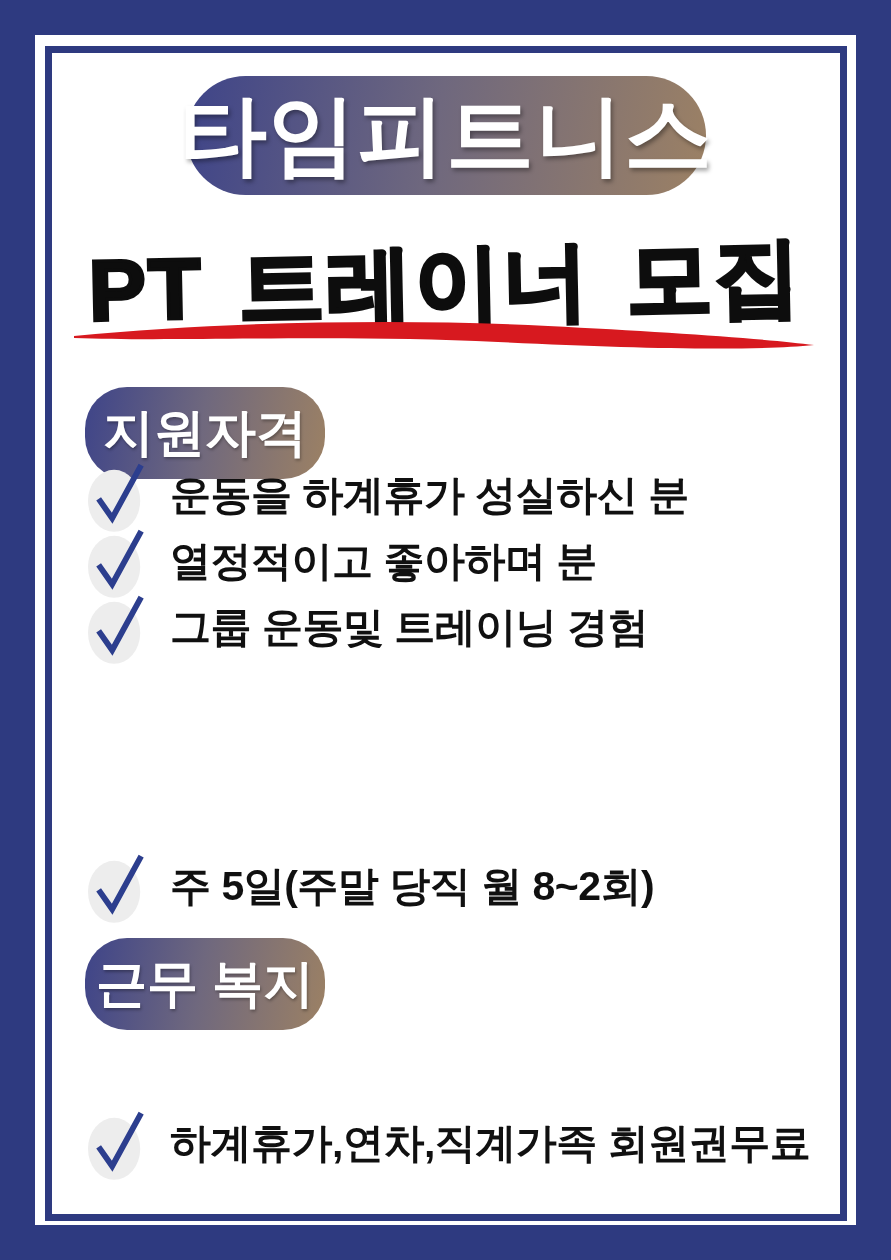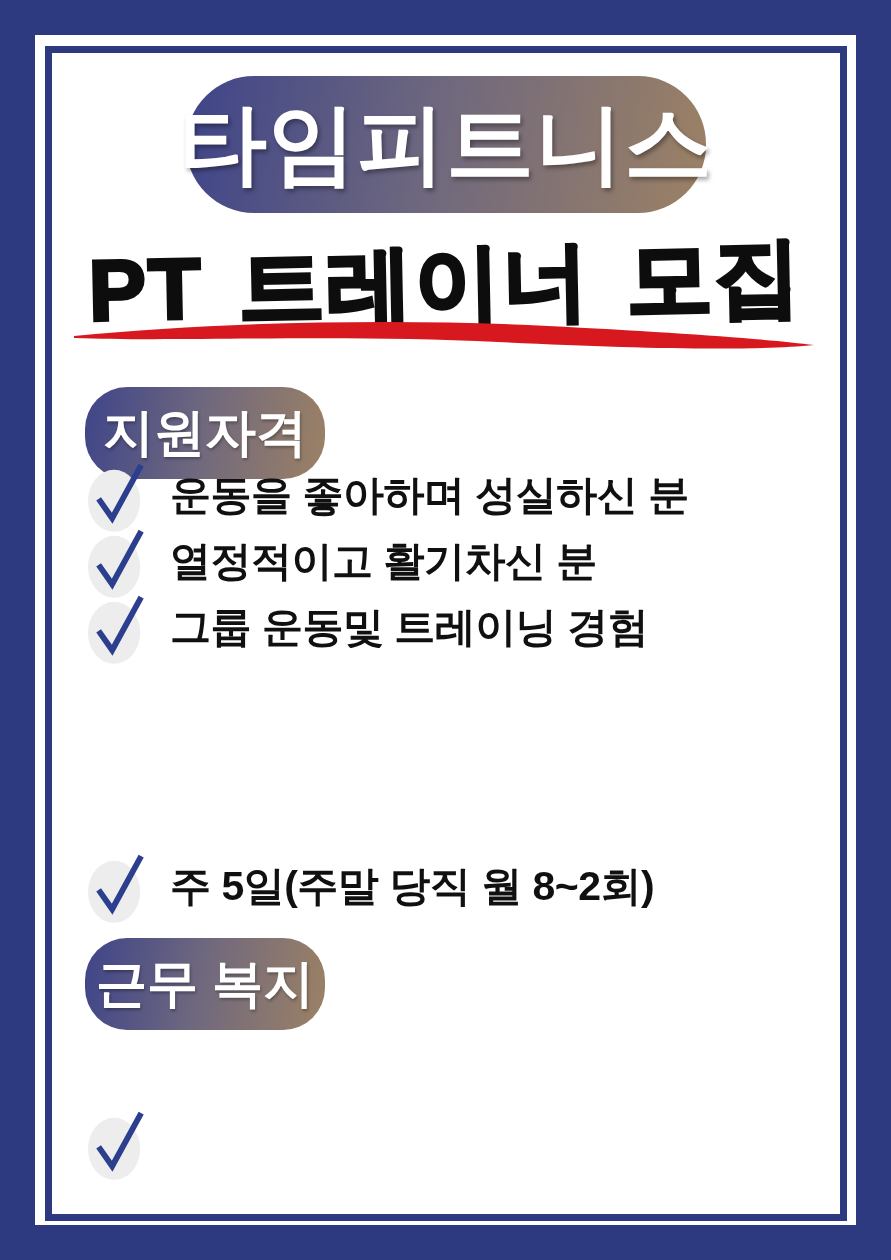--- a/index.html
+++ b/index.html
@@ -17,21 +17,21 @@
     border:35px solid #2e3a80;
   }
   
   .inner-frame{
     position:absolute;left:45px;top:46px;width:802px;height:1175px;
     box-sizing:border-box;
     border:7px solid #2e3a80;
   }
   
   .brand-badge{
-    position:absolute;left:186px;top:76px;width:520px;height:137px;
+    position:absolute;left:186px;top:76px;width:520px;height:119px;
     border-radius:68px;
     background:linear-gradient(100deg,#3e4489 0%,#6f687e 48%,#9c8164 100%);
     display:flex;align-items:center;justify-content:center;
   }
   .brand-badge span{
     color:#ffffff;font-size:88px;font-weight:bold;letter-spacing:1px;
     text-shadow:2px 3px 4px rgba(0,0,0,0.35);
     white-space:nowrap;
   }
   
@@ -98,28 +98,28 @@
 
   <div class="sec-badge badge-1">
     <span>지원자격</span>
   </div>
 
   <div class="row" style="top:460px;">
     <svg class="check-svg" viewBox="0 0 60 80">
       <ellipse cx="27" cy="46" rx="27" ry="32" fill="#ededed"></ellipse>
       <polyline points="11,44 25,64 55,9" fill="none" stroke="#2c3e8e" stroke-width="6"></polyline>
     </svg>
-    <span class="item-text">운동을 좋아하며 성실하신 분</span>
+    <span class="item-text">운동을 하계휴가 성실하신 분</span>
   </div>
   <div class="row" style="top:526px;">
     <svg class="check-svg" viewBox="0 0 60 80">
       <ellipse cx="27" cy="46" rx="27" ry="32" fill="#ededed"></ellipse>
       <polyline points="11,44 25,64 55,9" fill="none" stroke="#2c3e8e" stroke-width="6"></polyline>
     </svg>
-    <span class="item-text">열정적이고 활기차신 분</span>
+    <span class="item-text">열정적이고 좋아하며 분</span>
   </div>
   <div class="row" style="top:592px;">
     <svg class="check-svg" viewBox="0 0 60 80">
       <ellipse cx="27" cy="46" rx="27" ry="32" fill="#ededed"></ellipse>
       <polyline points="11,44 25,64 55,9" fill="none" stroke="#2c3e8e" stroke-width="6"></polyline>
     </svg>
     <span class="item-text">그룹 운동및 트레이닝 경험</span>
   </div>
 
 
@@ -133,15 +133,16 @@
 
   <div class="sec-badge badge-3">
     <span>근무 복지</span>
   </div>
 
   <div class="row" style="top:1108px;">
     <svg class="check-svg" viewBox="0 0 60 80">
       <ellipse cx="27" cy="46" rx="27" ry="32" fill="#ededed"></ellipse>
       <polyline points="11,44 25,64 55,9" fill="none" stroke="#2c3e8e" stroke-width="6"></polyline>
     </svg>
+    <span class="item-text">하계휴가,연차,직계가족 회원권무료</span>
   </div>
 
 </div>
 
 </body></html>

